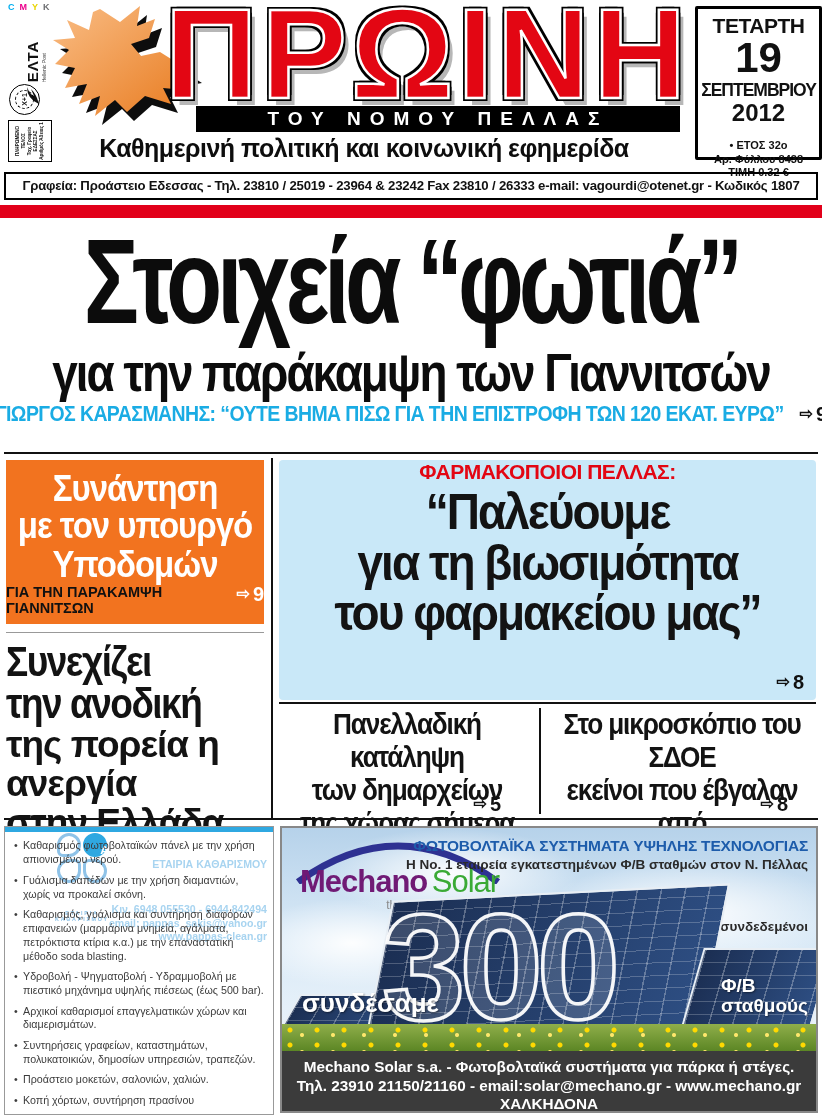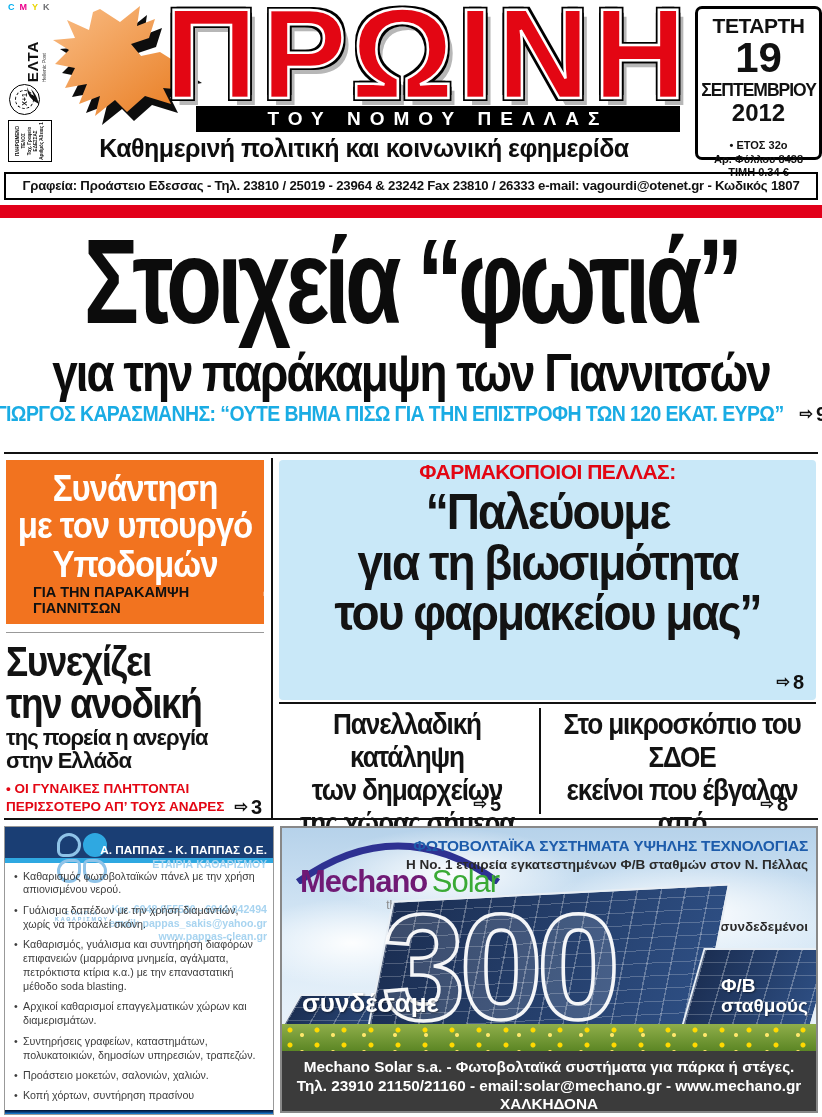--- a/index.html
+++ b/index.html
@@ -21,21 +21,21 @@
   .paid-stamp .rot{transform:rotate(-90deg);text-align:center;font-size:4.6px;font-weight:bold;line-height:1.3;width:38px;}
   .pella-map{position:absolute;left:45px;top:4px;}
   .paper-logo{position:absolute;left:150px;top:-10px;width:555px;text-align:center;
       font-size:128px;line-height:1;font-weight:bold;letter-spacing:4px;color:#e30613;
       -webkit-text-stroke:2.5px #fff;
       text-shadow:-3px -3px 0 #000,3px -3px 0 #000,-3px 3px 0 #000,3px 3px 0 #000,6px 7px 0 #b7b7b7;}
   .region-bar{position:absolute;left:196px;top:106px;width:484px;height:26px;background:#000;color:#fff;
       font-weight:bold;font-size:19px;letter-spacing:9px;text-align:center;line-height:26px;}
   .tagline{position:absolute;left:48px;top:134px;width:632px;text-align:center;font-size:25px;font-weight:bold;
       letter-spacing:-0.5px;color:#0d0d0d;}
-  .date-box{position:absolute;left:695px;top:6px;width:121px;height:148px;border:3px solid #000;border-radius:7px;
+  .date-box{position:absolute;left:695px;top:6px;width:121px;height:148px;border:3px solid #000;border-radius:2px;
       text-align:center;background:#fff;}
   .db-weekday{font-size:21px;font-weight:bold;margin-top:5px;letter-spacing:-0.5px;}
   .db-day{font-size:42px;font-weight:bold;line-height:0.95;}
   .db-month{font-size:17.5px;font-weight:bold;letter-spacing:-1px;margin-top:2px;}
   .db-year{font-size:24px;font-weight:bold;line-height:1;}
   .db-small{font-size:11px;font-weight:bold;line-height:1.25;margin-top:14px;}
   
   .contact-bar{position:absolute;left:4px;top:172px;width:810px;height:24px;border:2px solid #000;
       text-align:center;line-height:24px;font-size:13.2px;font-weight:bold;letter-spacing:-0.2px;}
   .red-bar{position:absolute;left:0;top:205px;width:822px;height:13px;background:#e2001a;}
@@ -51,26 +51,26 @@
       transform:scale(1,1.12);}
   .pageref{display:flex;align-items:center;gap:3px;font-weight:bold;}
   .pageref .arr{font-size:16px;line-height:1;}
   .pageref .num{font-size:20px;line-height:1;}
   .rule{position:absolute;background:#111;}
   
   .orange-box{position:absolute;left:6px;top:460px;width:258px;height:164px;background:#f2731f;}
   .ob-title{margin-top:10px;text-align:center;color:#fff;font-weight:bold;font-size:33px;line-height:1.04;
       letter-spacing:-1px;transform:scale(1,1.1);transform-origin:top center;}
   .ob-sub{position:absolute;bottom:8px;left:0;width:100%;display:flex;align-items:flex-start;justify-content:center;gap:7px;
-      font-size:14.5px;font-weight:bold;color:#111;padding-left:27px;}
+      font-size:14.5px;font-weight:bold;color:#111;}
   .ob-sub .pageref{color:#fff;}
   .unemp{position:absolute;left:6px;top:640px;width:258px;text-align:left;}
   .un-t1{font-size:37px;font-weight:bold;letter-spacing:-1.5px;line-height:1.0;color:#131313;
       transform:scale(1,1.15);transform-origin:top center;}
-  .un-t2{font-size:22px;font-weight:bold;letter-spacing:-1px;line-height:1.05;color:#131313;margin-top:12px;}
+  .un-t2{font-size:37px;font-weight:bold;letter-spacing:-1px;line-height:1.05;color:#131313;margin-top:12px;}
   .un-sub{position:relative;margin-top:8px;color:#e30613;font-size:13.5px;font-weight:bold;line-height:1.3;}
   .un-sub .pageref{position:absolute;right:2px;bottom:-2px;color:#111;}
   .bluebox{position:absolute;left:279px;top:460px;width:537px;height:240px;background:#c9e8f8;border-radius:4px;}
   .bb-kicker{margin-top:0;text-align:center;color:#e30613;font-size:21px;font-weight:bold;letter-spacing:-0.5px;}
   .bb-title{margin-top:2px;text-align:center;font-size:46px;font-weight:bold;letter-spacing:-2px;line-height:1.0;
       color:#131313;transform:scale(1,1.1);transform-origin:top center;}
   .bb-bullets{position:absolute;left:0;bottom:8px;width:100%;text-align:center;color:#e30613;
       font-size:13px;font-weight:bold;line-height:1.45;}
   .bb-ref{position:absolute;right:12px;bottom:8px;color:#111;}
   .cell{position:absolute;text-align:center;font-weight:bold;color:#131313;}
@@ -186,21 +186,21 @@
   <div class="tagline">Καθημερινή πολιτική και κοινωνική εφημερίδα</div>
 
   <div class="date-box">
     <div class="db-weekday">ΤΕΤΑΡΤΗ</div>
     <div class="db-day">19</div>
     <div class="db-month">ΣΕΠΤΕΜΒΡΙΟΥ</div>
     <div class="db-year">2012</div>
     <div class="db-small">
       <div>• ΕΤΟΣ 32ο</div>
       <div>Αρ. Φύλλου 8438</div>
-      <div>ΤΙΜΗ 0.34 €</div>
+      <div>ΤΙΜΗ 0.32 €</div>
     </div>
   </div>
 
   <div class="contact-bar">Γραφεία: Προάστειο Εδεσσας - Τηλ. 23810 / 25019 - 23964 &amp; 23242  Fax 23810 / 26333   e-mail: vagourdi@otenet.gr - Κωδικός 1807</div>
   <div class="red-bar"></div>
 
   <div class="lead1">Στοιχεία “φωτιά”</div>
   <div class="lead2">για την παράκαμψη των Γιαννιτσών</div>
   <div class="lead-kicker">
     <span class="kick-text">ΓΙΩΡΓΟΣ ΚΑΡΑΣΜΑΝΗΣ: “ΟΥΤΕ ΒΗΜΑ ΠΙΣΩ ΓΙΑ ΤΗΝ ΕΠΙΣΤΡΟΦΗ ΤΩΝ 120 ΕΚΑΤ. ΕΥΡΩ”</span>
@@ -321,20 +321,21 @@
         <div class="pc-b">email: pappas_sakis@yahoo.gr</div>
         <div class="pc-b">www.pappas-clean.gr</div>
       </div>
     </div>
     <div class="pp-body">
       <ul>
 
       <li>Καθαρισμός φωτοβολταϊκών πάνελ με την χρήση απιονισμένου νερού.</li>
           <li>Γυάλισμα δαπέδων με την χρήση διαμαντιών, χωρίς να προκαλεί σκόνη.</li>
           <li>Καθαρισμός, γυάλισμα και συντήρηση διαφόρων επιφανειών (μαρμάρινα μνημεία, αγάλματα, πετρόκτιστα κτίρια κ.α.) με την επαναστατική μέθοδο soda blasting.</li>
+          <li>Υδροβολή - Ψηγματοβολή - Υδραμμοβολή με πιεστικό μηχάνημα υψηλής πιέσεως (έως 500 bar).</li>
           <li>Αρχικοί καθαρισμοί επαγγελματικών χώρων και διαμερισμάτων.</li>
           <li>Συντηρήσεις γραφείων, καταστημάτων, πολυκατοικιών, δημοσίων υπηρεσιών, τραπεζών.</li>
           <li>Προάστειο μοκετών, σαλονιών, χαλιών.</li>
           <li>Κοπή χόρτων, συντήρηση πρασίνου</li>
         </ul>
     </div>
     <div class="pp-footer"></div>
   </div>
 
   <div class="mechano">

